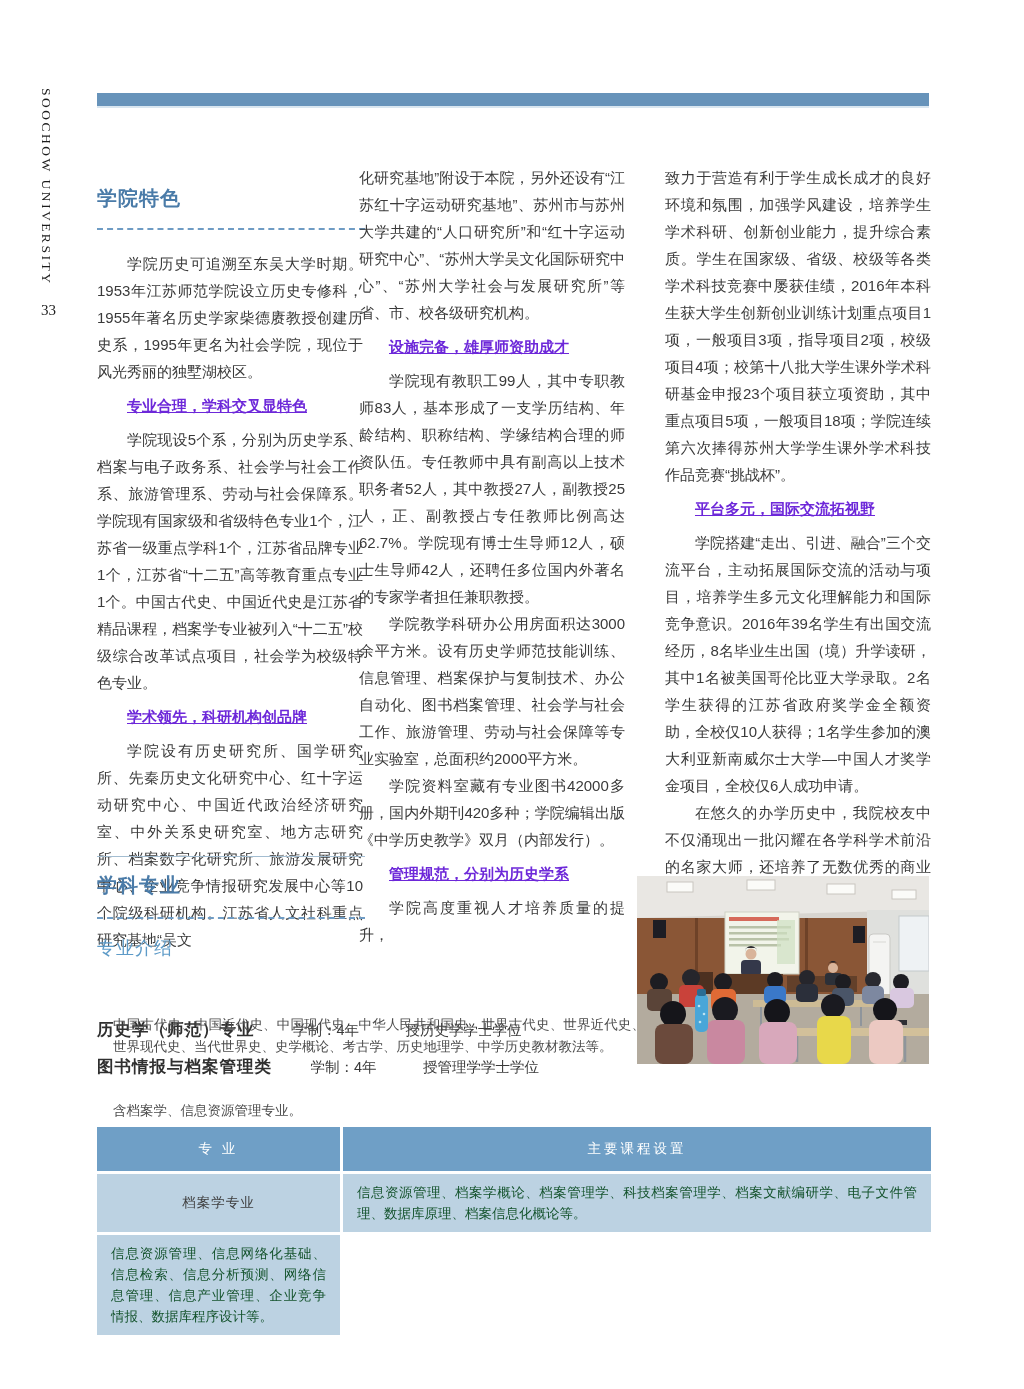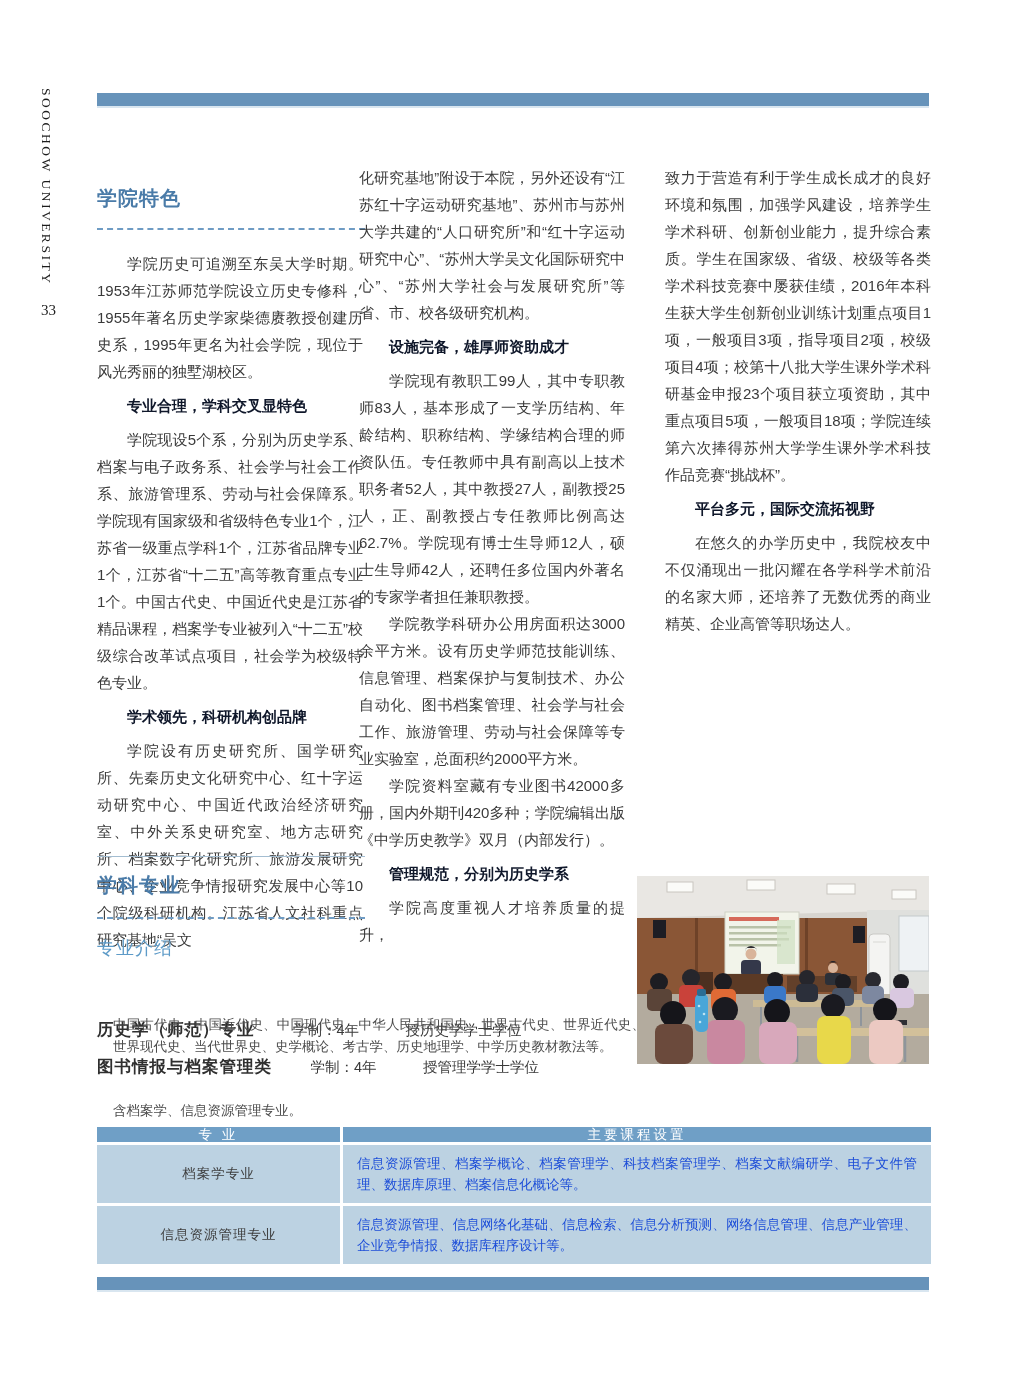--- a/index.html
+++ b/index.html
@@ -44,21 +44,21 @@
     position:absolute;width:266px;
     font-size:15px;line-height:27px;text-align:justify;color:#3a3a3a;
   }
   .col-1{left:97px;top:250px;}
   .col-2{left:359px;top:164px;}
   .col-3{left:665px;top:164px;}
   .para{margin:0;text-indent:2em;}
   .para.cont{text-indent:0;}
   .subhead{
     margin:7px 0 7px 0;text-indent:2em;
-    color:#0f172a;font-weight:bold;font-size:15px;
+    color:#6d28d9;font-weight:bold;font-size:15px;text-decoration:underline;
   }
 
   
   .sub-section-title{
     position:absolute;left:97px;
     font-size:18px;color:#5e9bc8;letter-spacing:1px;
   }
   .major-line{position:absolute;left:97px;width:540px;white-space:nowrap;}
   .major-name{font-size:16.5px;font-weight:bold;color:#2f2f2f;letter-spacing:1px;}
   .major-duration{font-size:14.5px;color:#3a3a3a;margin-left:34px;}
@@ -76,28 +76,28 @@
   .photo-frame svg{display:block;}
 
   
   .course-table{
     position:absolute;left:97px;top:1127px;width:834px;
     display:grid;grid-template-columns:243px 1fr;gap:3px;background:#ffffff;
   }
   .ct-cell{display:flex;align-items:center;}
   .ct-header{
     background:#6f9fc6;color:#ffffff;font-size:13.5px;
-    justify-content:center;height:15px;letter-spacing:3px;
+    justify-content:center;height:44px;letter-spacing:3px;
   }
   .ct-major{
     background:#bcd2e2;color:#3d3d3d;font-size:13.5px;
     justify-content:center;letter-spacing:1px;
   }
   .ct-courses{
-    background:#bcd2e2;color:#1d4ed8;font-size:13.5px;line-height:21px;
+    background:#bcd2e2;color:#14532d;font-size:13.5px;line-height:21px;
     padding:8px 14px;text-align:justify;
   }
 </style>
 </head>
 <body>
 
 <div class="spine-text">SOOCHOW UNIVERSITY</div>
 <div class="page-number">33</div>
 
 <div class="accent-bar top"></div>
@@ -120,20 +120,21 @@
   <p class="para">学院现有教职工99人，其中专职教师83人，基本形成了一支学历结构、年龄结构、职称结构、学缘结构合理的师资队伍。专任教师中具有副高以上技术职务者52人，其中教授27人，副教授25人，正、副教授占专任教师比例高达62.7%。学院现有博士生导师12人，硕士生导师42人，还聘任多位国内外著名的专家学者担任兼职教授。</p>
   <p class="para">学院教学科研办公用房面积达3000余平方米。设有历史学师范技能训练、信息管理、档案保护与复制技术、办公自动化、图书档案管理、社会学与社会工作、旅游管理、劳动与社会保障等专业实验室，总面积约2000平方米。</p>
   <p class="para">学院资料室藏有专业图书42000多册，国内外期刊420多种；学院编辑出版《中学历史教学》双月（内部发行）。</p>
   <p class="subhead">管理规范，分别为历史学系</p>
   <p class="para">学院高度重视人才培养质量的提升，</p>
 </div>
 
 <div class="col col-3">
   <p class="para cont">致力于营造有利于学生成长成才的良好环境和氛围，加强学风建设，培养学生学术科研、创新创业能力，提升综合素质。学生在国家级、省级、校级等各类学术科技竞赛中屡获佳绩，2016年本科生获大学生创新创业训练计划重点项目1项，一般项目3项，指导项目2项，校级项目4项；校第十八批大学生课外学术科研基金申报23个项目获立项资助，其中重点项目5项，一般项目18项；学院连续第六次捧得苏州大学学生课外学术科技作品竞赛“挑战杯”。</p>
   <p class="subhead">平台多元，国际交流拓视野</p>
+  <p class="para">学院搭建“走出、引进、融合”三个交流平台，主动拓展国际交流的活动与项目，培养学生多元文化理解能力和国际竞争意识。2016年39名学生有出国交流经历，8名毕业生出国（境）升学读研，其中1名被美国哥伦比亚大学录取。2名学生获得的江苏省政府奖学金全额资助，全校仅10人获得；1名学生参加的澳大利亚新南威尔士大学—中国人才奖学金项目，全校仅6人成功申请。</p>
   <p class="para">在悠久的办学历史中，我院校友中不仅涌现出一批闪耀在各学科学术前沿的名家大师，还培养了无数优秀的商业精英、企业高管等职场达人。</p>
 </div>
 
 <div class="solid-rule" style="top:856px;"></div>
 <div class="section-title" style="top:872px;">学科专业</div>
 <div class="dash-rule" style="top:917px;"></div>
 
 <div class="sub-section-title" style="top:936px;">专业介绍</div>
 
 <div class="major-line" style="top:971px;margin-top:48px;">
@@ -241,15 +242,14 @@
   </svg>
 </div>
 
 <div class="course-table">
   <div class="ct-cell ct-header">专  业</div>
   <div class="ct-cell ct-header">主要课程设置</div>
 
   <div class="ct-cell ct-major">档案学专业</div>
   <div class="ct-cell ct-courses">信息资源管理、档案学概论、档案管理学、科技档案管理学、档案文献编研学、电子文件管理、数据库原理、档案信息化概论等。</div>
 
-  <div class="ct-cell ct-major">信息资源管理专业</div>
   <div class="ct-cell ct-courses">信息资源管理、信息网络化基础、信息检索、信息分析预测、网络信息管理、信息产业管理、企业竞争情报、数据库程序设计等。</div>
 </div>
 
 </body></html>

